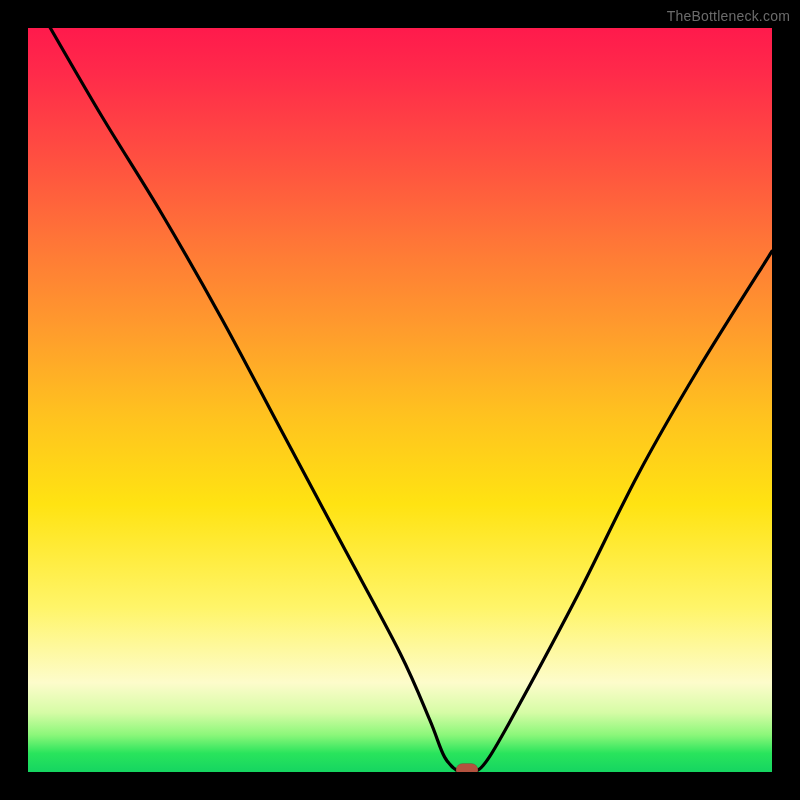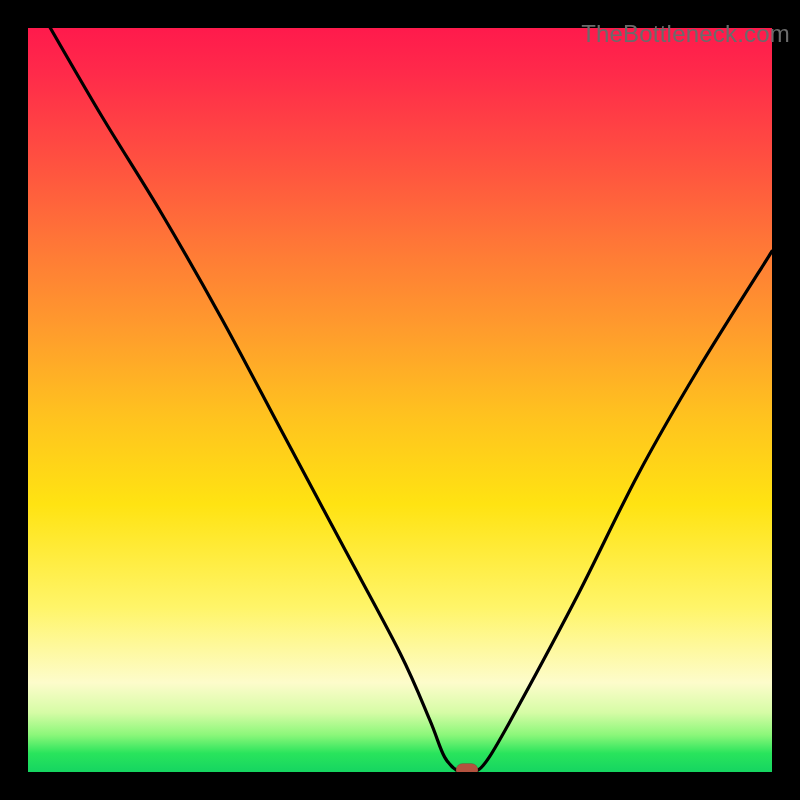--- a/index.html
+++ b/index.html
@@ -14,24 +14,24 @@
   .frame {
     position: absolute;
     left: 0;
     top: 0;
     width: 800px;
     height: 800px;
     background: #000;
   }
   .watermark {
     position: absolute;
-    top: 20px;
+    top: 8px;
     right: 10px;
     color: #6b6b6b;
-    font-size: 24px;
+    font-size: 14px;
     font-weight: 500;
     letter-spacing: 0.2px;
     z-index: 50;
   }
   .plot-area {
     position: absolute;
     left: 28px;
     top: 28px;
     width: 744px;
     height: 744px;

